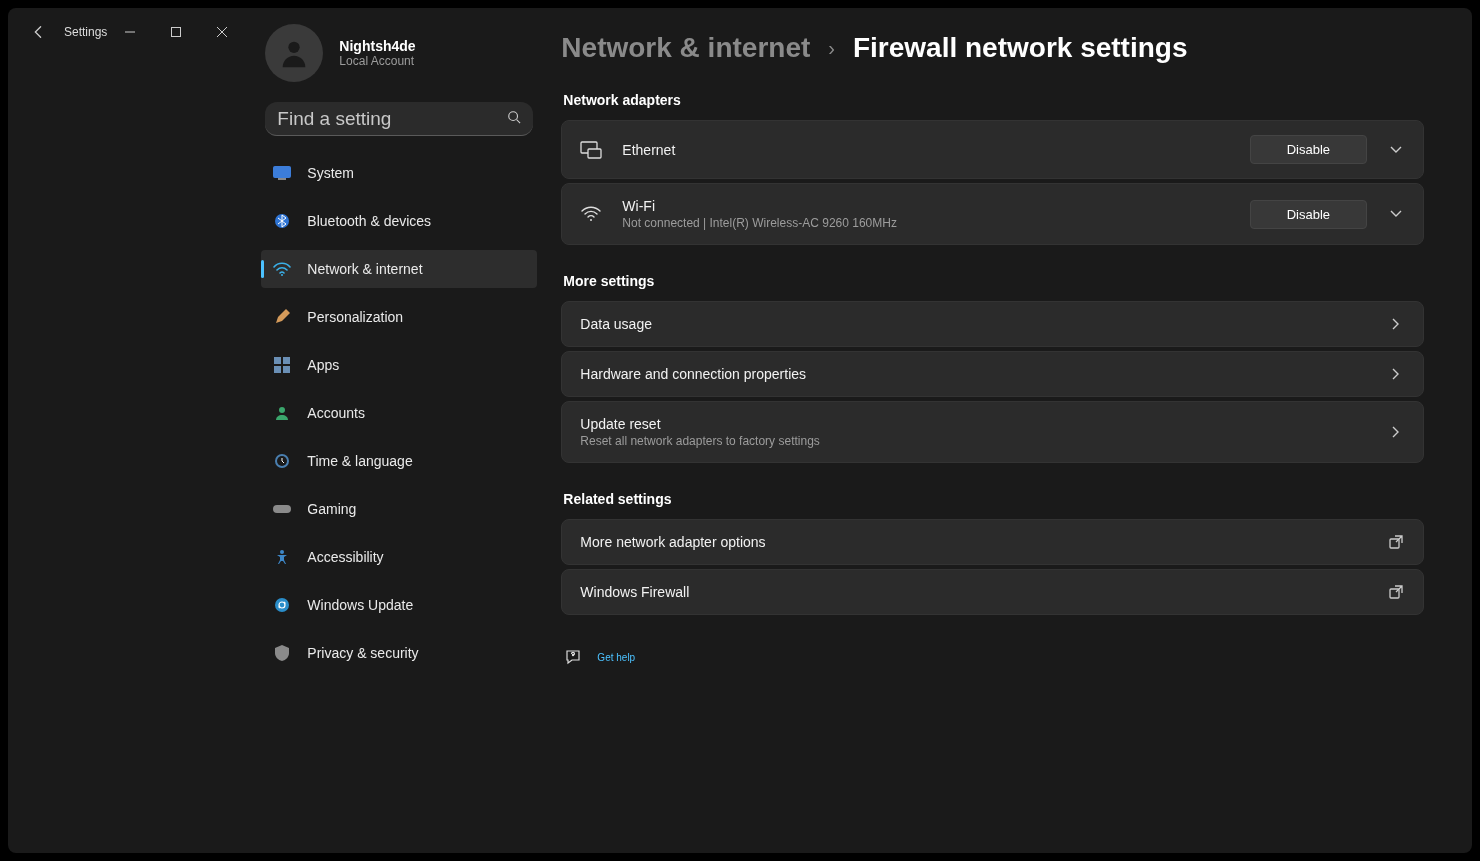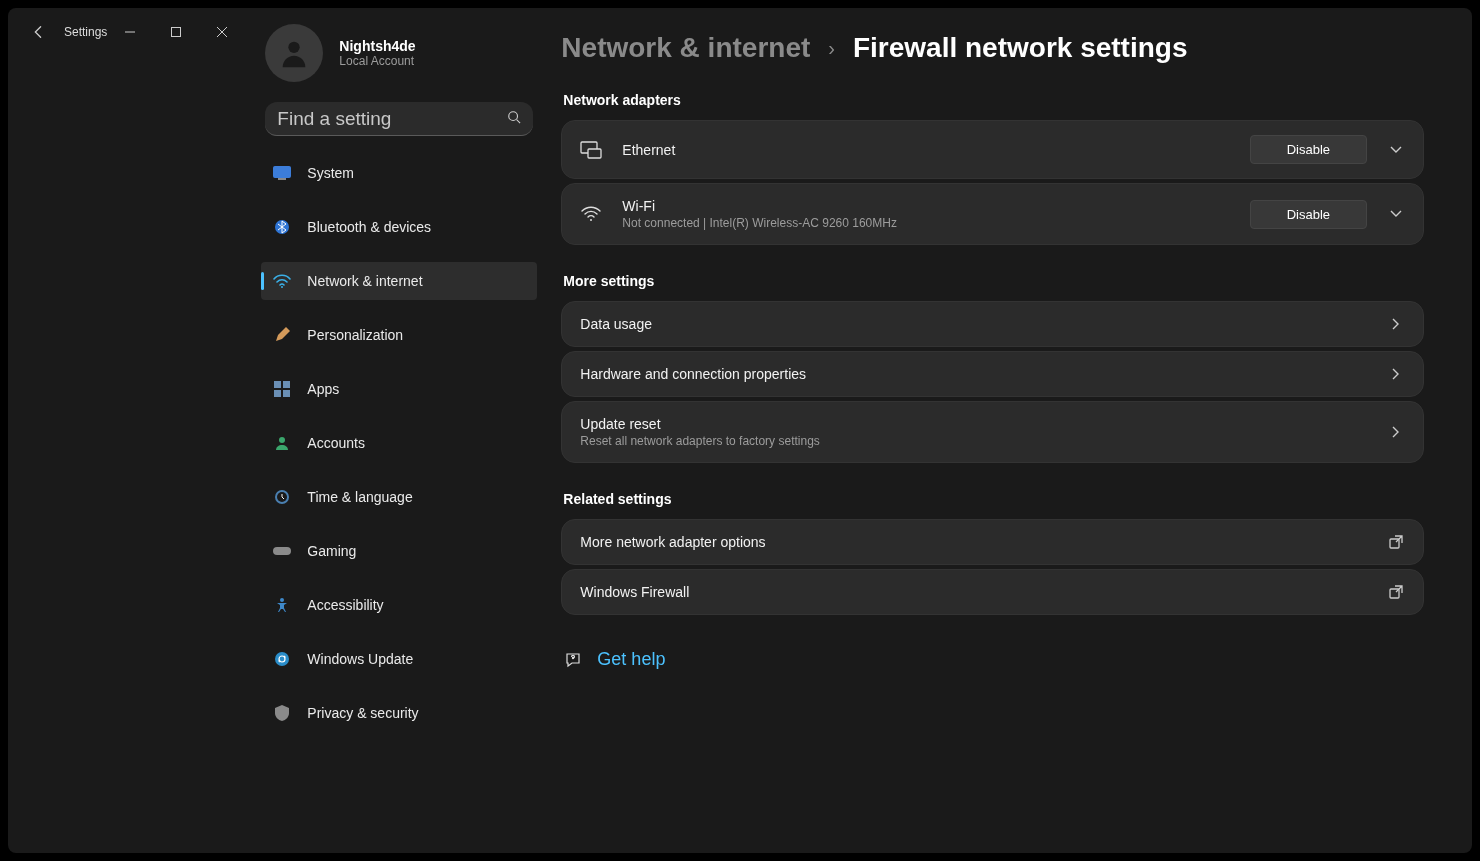--- a/index.html
+++ b/index.html
@@ -59,21 +59,21 @@
     }
     .search input {
       width: 100%; height: 34px;
       background: #2b2b2b; border: none; border-bottom: 1px solid #5a5a5a;
       border-radius: 12px;
       color: #fff; padding: 0 40px 0 12px;
       font-size: 19px;
     }
     .search input::placeholder { color: #c8c8c8; }
     .search-icon { position: absolute; right: 12px; top: 50%; transform: translateY(-50%); color: #ccc; }
-    .nav { display: flex; flex-direction: column; gap: 16px; }
+    .nav { display: flex; flex-direction: column; gap: 10px; }
     .nav-item {
       display: flex; align-items: center; gap: 16px;
       height: 38px; padding: 0 12px;
       border-radius: 4px; font-size: 14px; color: #eaeaea;
       position: relative;
     }
     .nav-item.active { background: #2d2d2d; }
     .nav-item.active::before {
       content: ""; position: absolute; left: 0; top: 10px; bottom: 10px;
       width: 3px; background: #4cc2ff; border-radius: 2px;
@@ -85,37 +85,37 @@
     .breadcrumb {
       display: flex; align-items: center; gap: 18px;
       margin-bottom: 28px;
     }
     .bc-parent { font-size: 28px; font-weight: 600; color: #8a8a8a; }
     .bc-sep { font-size: 20px; color: #8a8a8a; }
     .bc-current { font-size: 28px; font-weight: 600; color: #fff; }
     .section-header { font-size: 14px; font-weight: 600; margin: 0 0 12px 2px; }
     .card {
       background: #2b2b2b; border: 1px solid #333;
-      border-radius: 14px; padding: 14px 18px;
+      border-radius: 8px; padding: 14px 18px;
       display: flex; align-items: center; gap: 20px;
       margin-bottom: 4px;
     }
     .card-icon { width: 22px; display: flex; justify-content: center; color: #ddd; }
     .card-body { flex: 1; }
     .card-title { font-size: 14px; color: #f2f2f2; }
     .card-sub { font-size: 12px; color: #9c9c9c; margin-top: 2px; }
     .disable-btn {
       background: #383838; border: 1px solid #444; color: #fff;
       border-radius: 4px; padding: 6px 36px; font-size: 13px;
     }
     .chev { color: #ccc; width: 18px; display: flex; justify-content: center; }
     .section-gap { height: 24px; }
     .link-row {
       display: flex; align-items: center; gap: 14px;
-      padding: 6px 2px; font-size: 18px;
+      padding: 6px 2px; font-size: 10px;
     }
     .link-row .link-label { color: #4cc2ff; }
     .link-icon { color: #ddd; width: 20px; display: flex; justify-content: center; }
   </style>
 </head>
 <body>
 
 <div class="app-frame">
   <div class="titlebar">
     <div class="back-btn">

